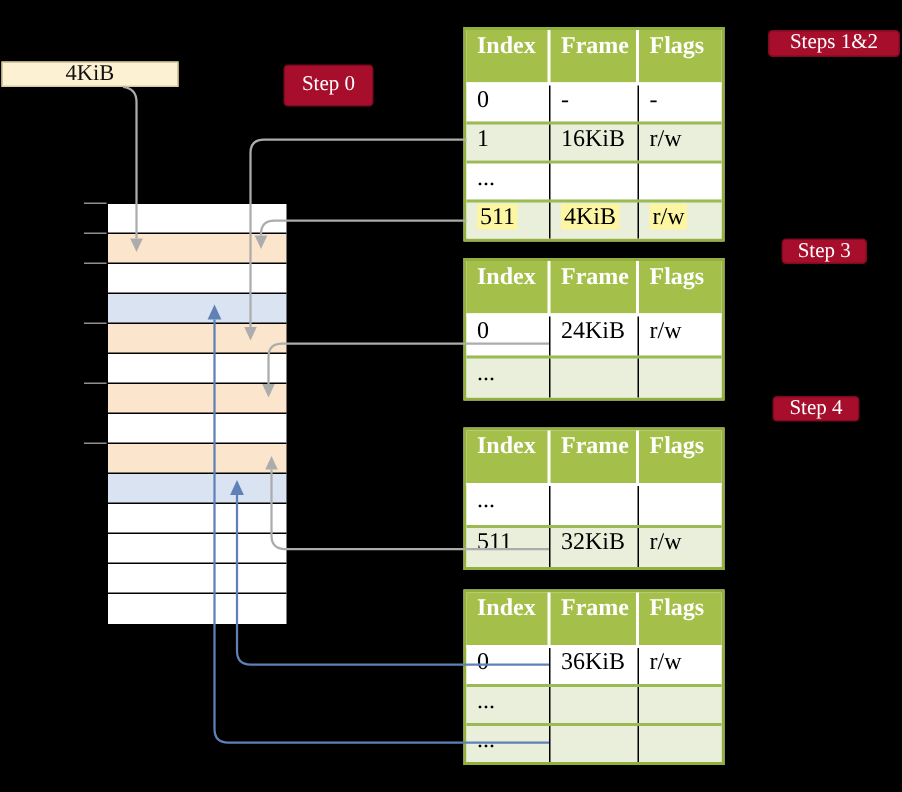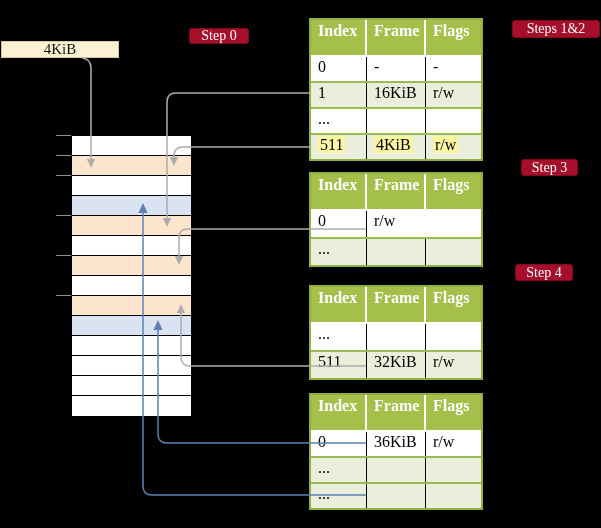--- a/index.html
+++ b/index.html
@@ -13,21 +13,21 @@
   .canvas{position:relative;width:601px;height:528px;background:var(--bg);overflow:hidden;
           font-family:"Liberation Serif","DejaVu Serif",serif;}
   
   .frame-box{position:absolute;left:1px;top:41px;width:118px;height:17px;
     background:var(--cream);border:1px solid #D8C99F;box-sizing:border-box;
     color:#111;font-size:15px;display:flex;align-items:center;justify-content:center;}
   
   .badge{position:absolute;background:var(--badge-red);border:1px solid var(--badge-border);
     border-radius:3px;color:#fff;font-size:14px;display:flex;align-items:center;
     justify-content:center;box-sizing:border-box;}
-  .badge-step0{left:189px;top:28px;width:60px;height:16px;}
+  .badge-step0{left:189px;top:43px;width:60px;height:28px;}
   .badge-steps12{left:512px;top:20px;width:88px;height:18px;}
   .badge-step3{left:521px;top:159px;width:57px;height:17px;}
   .badge-step4{left:515px;top:264px;width:58px;height:17px;}
   
   .stack{position:absolute;left:71px;top:135px;width:119px;height:280px;
     border:1px solid #000;box-sizing:content-box;}
   .srow{width:100%;height:20px;box-sizing:border-box;border-bottom:1px solid #000;}
   .srow:last-child{border-bottom:none;}
   .sc-white{background:#ffffff;} .sc-peach{background:var(--peach);} .sc-blue{background:var(--blue);}
   .tick{position:absolute;left:56px;width:15px;height:1px;background:#8F8F8F;}
@@ -111,20 +111,21 @@
       </div>
     </div>
   <div class="ptable pt2 rows-tall">
       <div class="hrow">
         <div class="hcell c0">Index</div>
         <div class="hcell c1">Frame</div>
         <div class="hcell c2">Flags</div>
       </div>
       <div class="brow">
         <div class="bcell c0">0</div>
+        <div class="bcell c1">24KiB</div>
         <div class="bcell c2">r/w</div>
       </div>
       <div class="brow shaded">
         <div class="bcell c0">...</div>
         <div class="bcell c1"></div>
         <div class="bcell c2"></div>
       </div>
     </div>
   <div class="ptable pt3 rows-tall">
       <div class="hrow">

